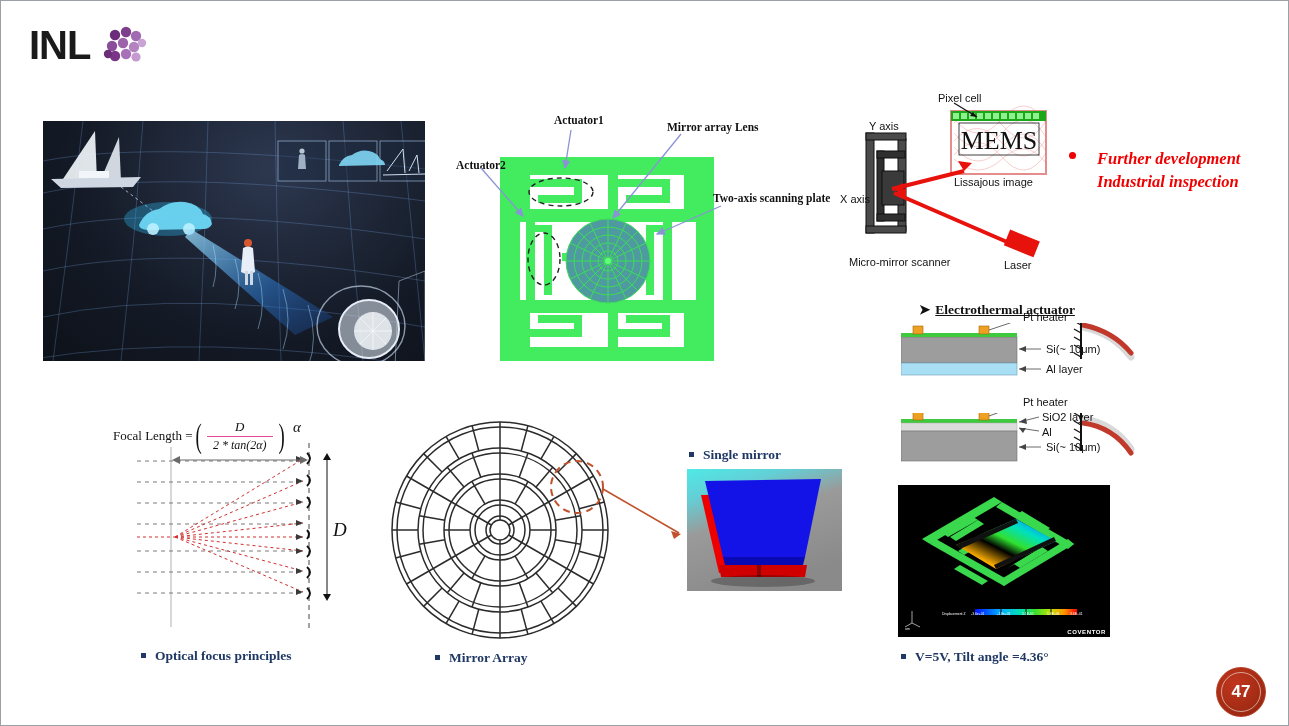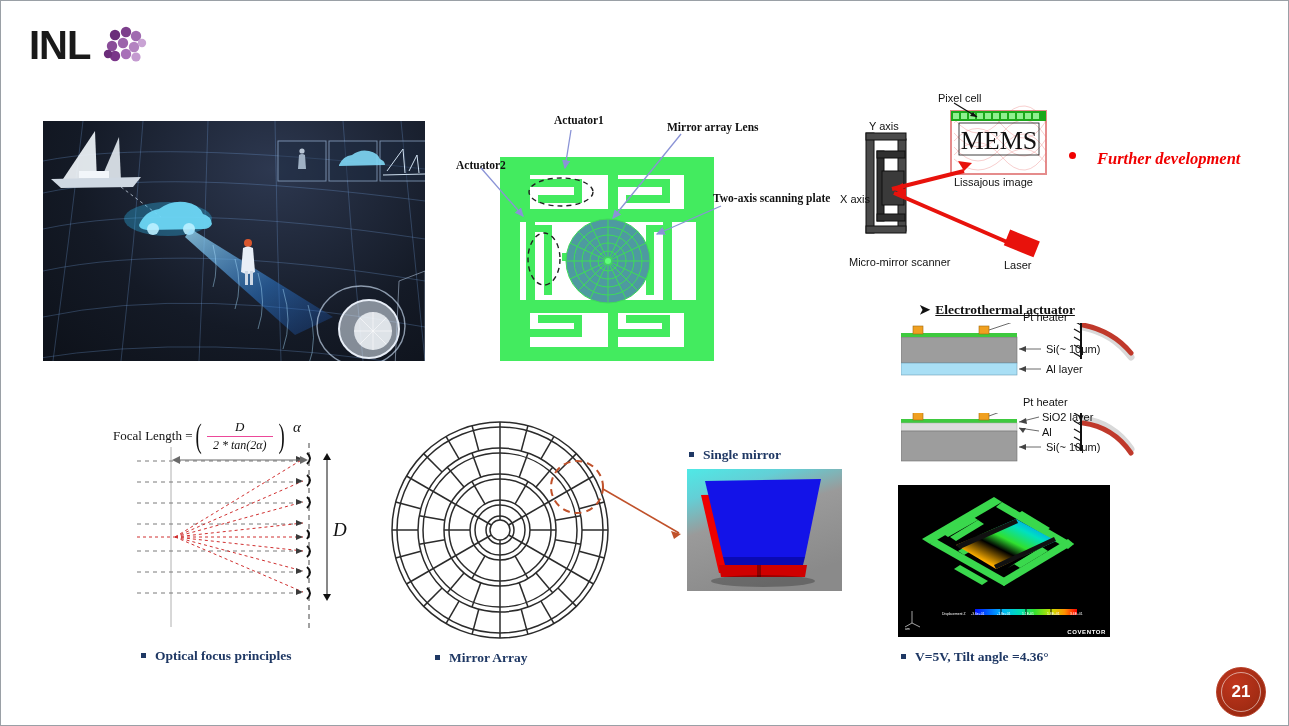--- a/index.html
+++ b/index.html
@@ -336,20 +336,21 @@
     <div class="lbl" style="left:108px;top:83px">Lissajous image</div>
     <div class="lbl" style="left:23px;top:27px">Y axis</div>
     <div class="lbl" style="left:-6px;top:100px">X axis</div>
     <div class="lbl" style="left:3px;top:163px">Micro-mirror scanner</div>
     <div class="lbl" style="left:158px;top:166px">Laser</div>
   </div>
 
   <div class="abs" id="redlist">
     <div class="bul"></div>
     <div class="rl">Further development</div>
+    <div class="rl">Industrial inspection</div>
   </div>
 
   <div class="abs" id="eth-head">
     <span class="chev">➤</span><span>Electrothermal actuator</span>
   </div>
 
   <div class="abs" style="left:900px;top:322px;width:240px;height:58px">
     <svg width="240" height="58" viewBox="0 0 240 58">
       <rect x="0" y="14" width="116" height="26" fill="#9d9d9d" stroke="#6e6e6e" stroke-width=".6"></rect>
       <rect x="0" y="10" width="116" height="4" fill="#3ec93e"></rect>
@@ -692,16 +693,16 @@
   </div>
   <div class="cap" style="left:688px;top:446px">
     <span class="sq"></span><span>Single mirror</span>
   </div>
   <div class="cap" style="left:900px;top:648px">
     <span class="sq"></span><span>V=5V, Tilt angle =4.36°</span>
   </div>
 
   <div class="abs" id="pagebadge">
     <div class="ring"></div>
-    <div class="num">21</div>
+    <div class="num">47</div>
   </div>
 
 </div>
 
 </body></html>

